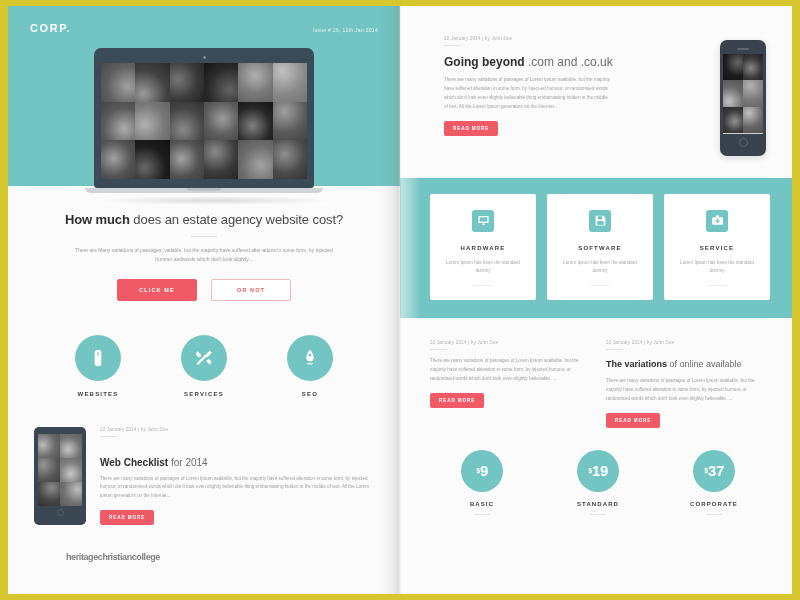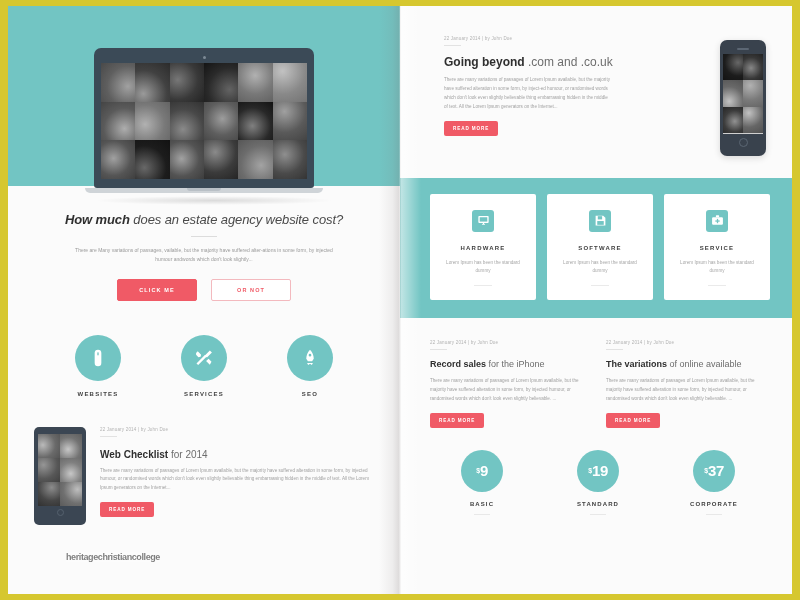--- a/index.html
+++ b/index.html
@@ -85,21 +85,21 @@
 
   
   .cell { position: relative; overflow: hidden; }
   .cell i {
     position: absolute; inset: 0; display: block;
   }
 
   
   .headline-wrap { padding: 26px 34px 0 34px; text-align: center; }
   .headline {
-    font-size: 13px; color: #4a4a4a; font-weight: normal; letter-spacing: -0.1px; font-style: italic;
+    font-size: 13px; color: #4a4a4a; font-weight: normal; letter-spacing: -0.1px;
   }
   .headline b { color: #2f2f2f; font-weight: bold; }
   .rule { width: 26px; height: 1px; background: #dcdcdc; margin: 9px auto 9px auto; }
   .lede {
     font-size: 5px; line-height: 1.85; color: #9a9a9a; max-width: 270px; margin: 0 auto;
   }
   .btn-row { display: flex; justify-content: center; gap: 14px; margin-top: 14px; }
   .btn {
     font-size: 5.5px; letter-spacing: 1.1px; font-weight: bold;
     padding: 7px 0; width: 80px; text-align: center; border-radius: 2px;
@@ -132,21 +132,21 @@
     height: 72px; background: #d2d2d2; overflow: hidden;
     display: grid; grid-template-columns: 1fr 1fr; grid-template-rows: repeat(3, 1fr);
   }
   .phone-sm-home {
     width: 7px; height: 7px; border-radius: 50%;
     border: 1px solid #55616e; margin: 3px auto 0 auto;
   }
   .meta { font-size: 4.5px; color: #b2b2b2; letter-spacing: 0.2px; }
   .meta-rule { width: 17px; height: 1px; background: #e2e2e2; margin-top: 4px; }
   .art-title {
-    font-size: 10px; color: #6d6d6d; font-weight: normal; margin-top: 12px;
+    font-size: 10px; color: #6d6d6d; font-weight: normal; margin-top: 20px;
   }
   .art-title b { color: #2f2f2f; font-weight: bold; }
   .art-body {
     font-size: 4.6px; line-height: 1.95; color: #a2a2a2; margin-top: 7px;
   }
   .btn-sm {
     display: inline-block; margin-top: 9px;
     background: #f05a66; color: #fff; font-size: 4.6px; font-weight: bold;
     letter-spacing: 0.9px; padding: 5px 9px; border-radius: 2px;
   }
@@ -230,20 +230,24 @@
 </style>
 </head>
 <body>
 
 <div class="frame">
 <div class="frame-inner">
 
   <div class="page page-left">
 
     <div class="hero">
+      <div class="hero-top">
+        <div class="logo">CORP.</div>
+        <div class="issue">Issue # 26, 12th Jan 2014</div>
+      </div>
 
       <div class="laptop">
         <div class="laptop-body">
           <div class="laptop-cam"></div>
           <div class="laptop-screen" id="laptopGrid">
                 <div class="cell">
                   <i style="background: radial-gradient(circle at 79% 60%, rgb(161, 161, 161) 0%, rgb(95, 95, 95) 58%, rgb(73, 73, 73) 100%), linear-gradient(195deg, rgba(255, 255, 255, 0.4) 0%, rgba(0, 0, 0, 0.3) 100%);"></i>
                 </div>
                 <div class="cell">
                   <i style="background: radial-gradient(circle at 24% 79%, rgb(154, 154, 154) 0%, rgb(65, 65, 65) 58%, rgb(43, 43, 43) 100%), linear-gradient(329deg, rgba(255, 255, 255, 0.4) 0%, rgba(0, 0, 0, 0.3) 100%);"></i>
@@ -459,23 +463,20 @@
         <div class="card-title">SERVICE</div>
         <div class="card-text">Lorem Ipsum has been the standard dummy</div>
         <div class="card-rule"></div>
       </div>
     </div>
 
     <div class="r-arts">
       <div class="r-art">
         <div class="meta">22 January 2014  |  by John Doe</div>
         <div class="meta-rule"></div>
-        <h3 class="r-art-title">
-          <b>Record sales</b><span> for the iPhone</span>
-        </h3>
         <p class="art-body">There are many variations of passages of Lorem Ipsum available, but the majority have suffered alteration in some form, by injected humour, or randomised words which don't look even slightly believable. ...</p>
         <div class="btn-sm">READ MORE</div>
       </div>
       <div class="r-art">
         <div class="meta">22 January 2014  |  by John Doe</div>
         <div class="meta-rule"></div>
         <h3 class="r-art-title">
           <b>The variations</b><span> of online available</span>
         </h3>
         <p class="art-body">There are many variations of passages of Lorem Ipsum available, but the majority have suffered alteration in some form, by injected humour, or randomised words which don't look even slightly believable. ...</p>

